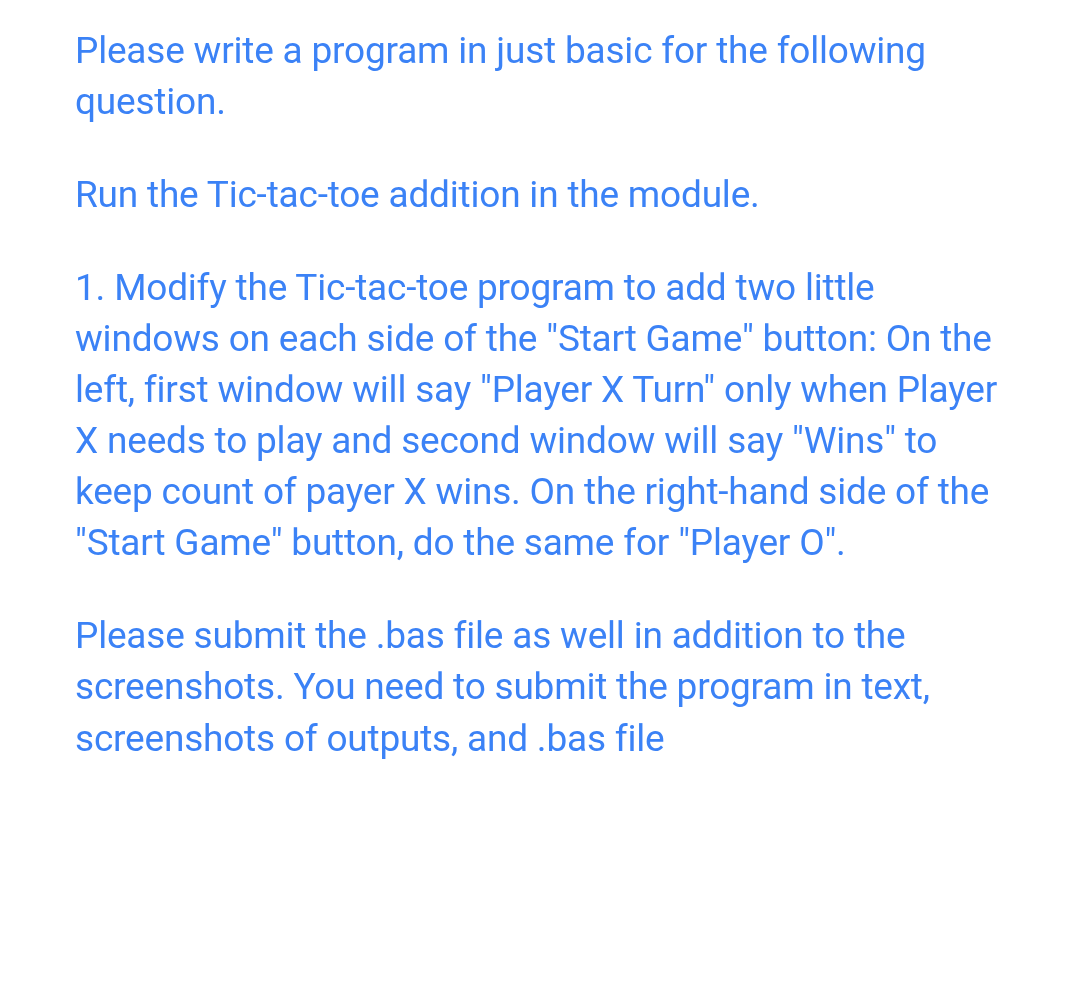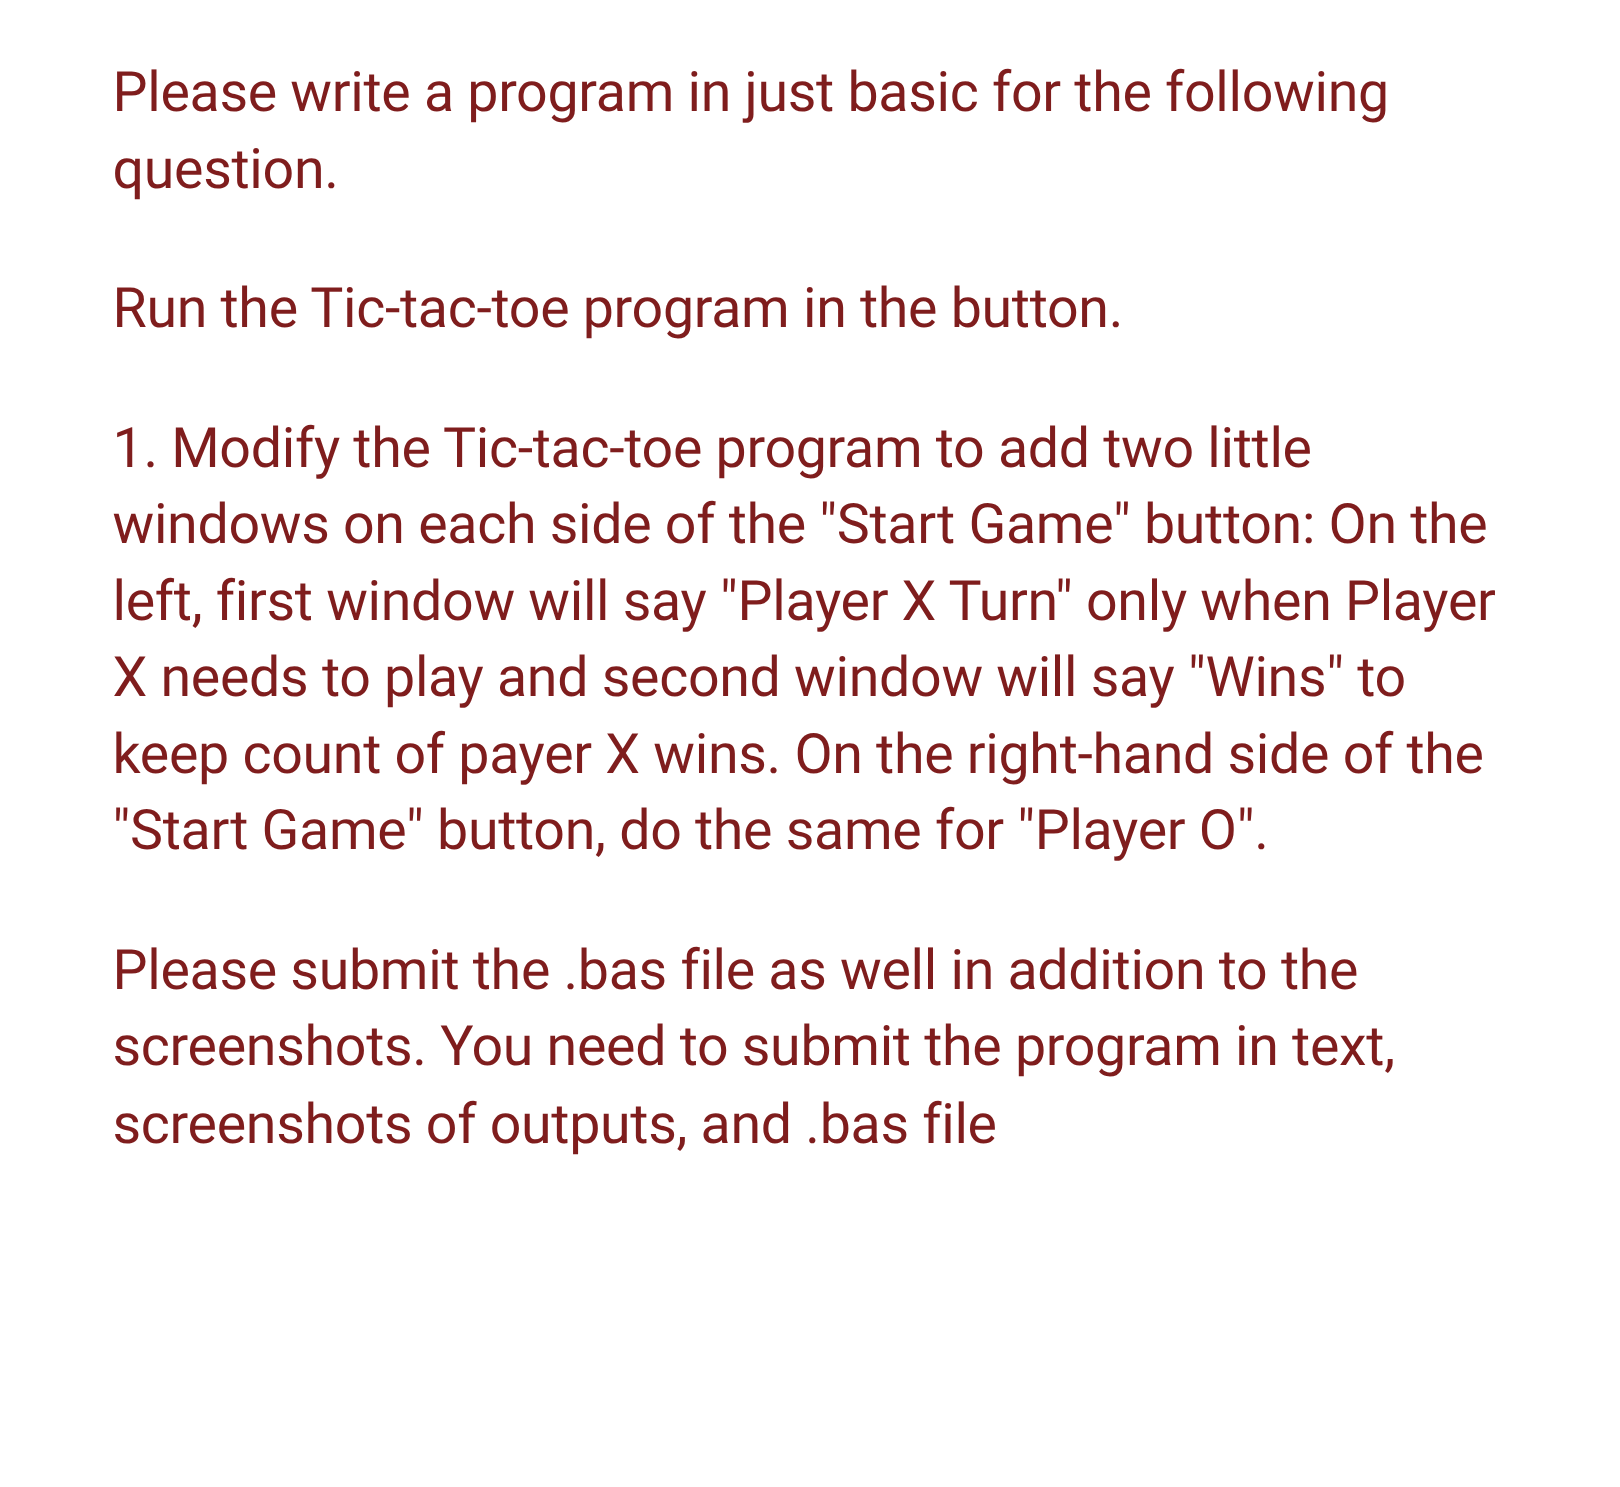--- a/index.html
+++ b/index.html
@@ -9,29 +9,28 @@
     }
     body {
       background: #ffffff;
       font-family: -apple-system, BlinkMacSystemFont, "Segoe UI", Roboto, "Helvetica Neue", Arial, sans-serif;
       padding: 25px 75px 40px 75px;
       width: 1080px;
     }
     p {
       font-size: 37px;
       line-height: 1.38;
-      color: #7f1d1d;
+      color: #3b82f6;
       margin-bottom: 42px;
       font-weight: 400;
       letter-spacing: -0.2px;
-      margin-top: 12px;
     }
     p:last-child {
       margin-bottom: 0;
     }
   </style>
 </head>
 <body>
 
 <p>Please write a program in just basic for the following question.</p>
-<p>Run the Tic-tac-toe program in the button.</p>
+<p>Run the Tic-tac-toe addition in the module.</p>
 <p>1. Modify the Tic-tac-toe program to add two little windows on each side of the "Start Game" button: On the left, first window will say "Player X Turn" only when Player X needs to play and second window will say "Wins" to keep count of payer X wins. On the right-hand side of the "Start Game" button, do the same for "Player O".</p>
 <p>Please submit the .bas file as well in addition to the screenshots. You need to submit the program in text, screenshots of outputs, and .bas file</p>
 
 </body></html>

